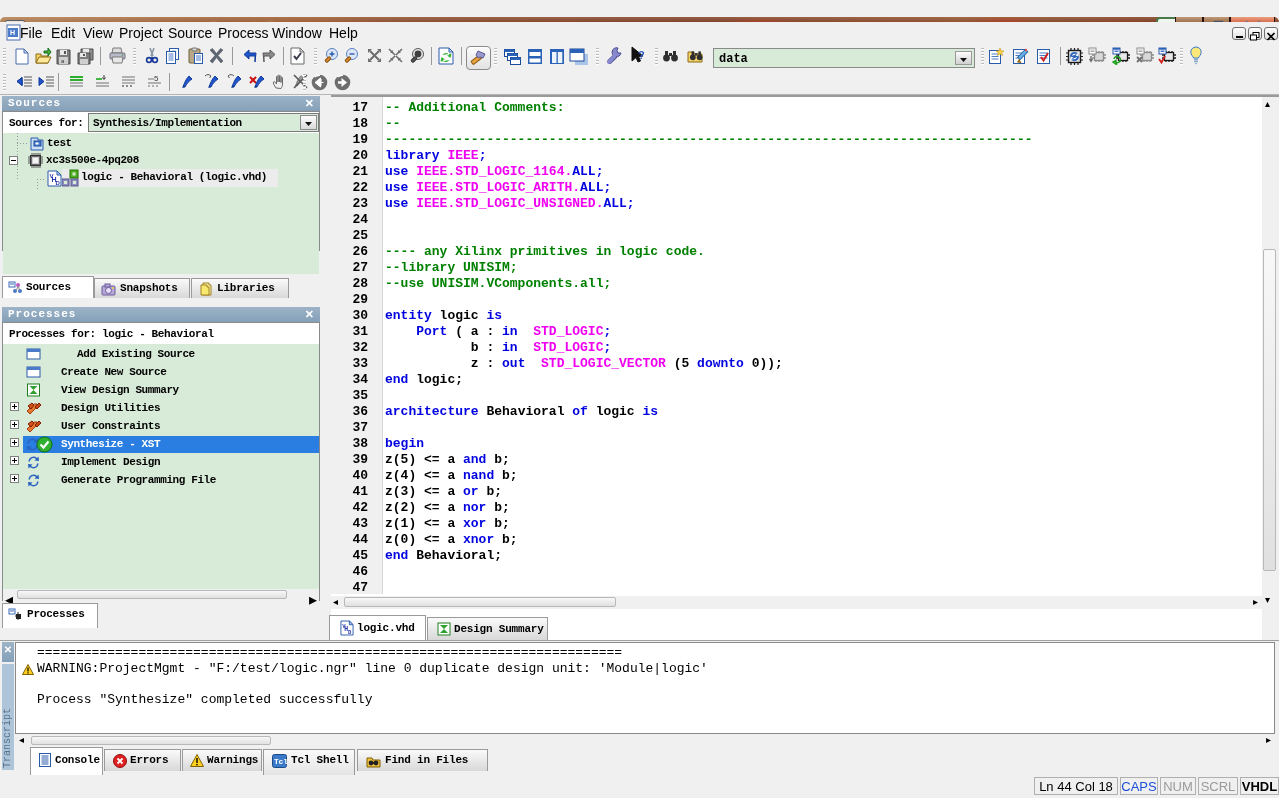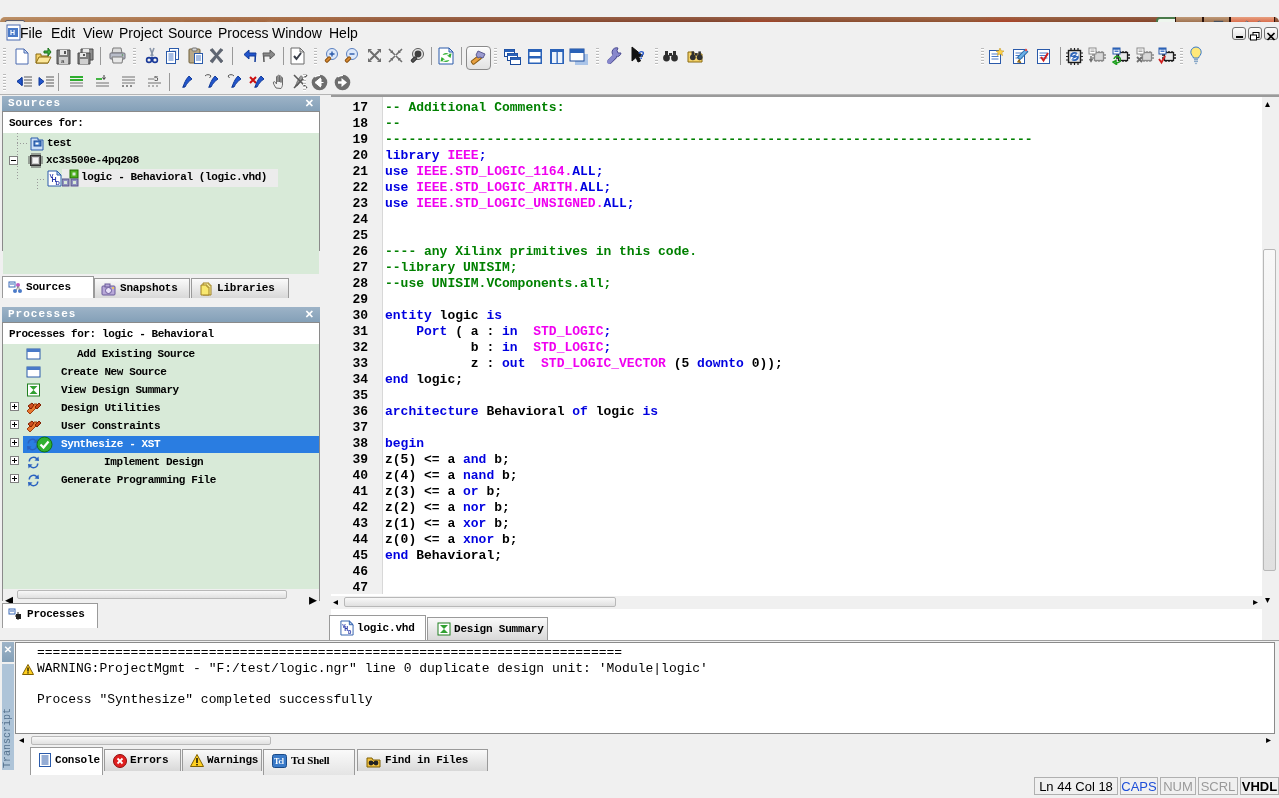--- a/index.html
+++ b/index.html
@@ -351,20 +351,26 @@
         <path d="M1 5 L1 15 L15 15 L15 7 L7 7 L7 5 Z" fill="#f5d36a" stroke="#8a6a10"></path>
         <g transform="translate(2,1) scale(0.85)">
           <circle cx="4.5" cy="11" r="3.4" fill="#2f2f2f"></circle>
           <circle cx="12.5" cy="11" r="3.4" fill="#2f2f2f"></circle>
           <rect x="3" y="4" width="3" height="6" fill="#2f2f2f"></rect>
           <rect x="11" y="4" width="3" height="6" fill="#2f2f2f"></rect>
           <rect x="7" y="6" width="3" height="3" fill="#2f2f2f"></rect>
         </g>
       </svg>
     </div>
+<div class="abs" style="left:713px;top:4px;width:262px;height:20px;border:1px solid #8a8a8a;background:#d8ead8;">
+  <div class="abs" style="left:5px;top:3px;font:bold 12px 'Liberation Mono',monospace;">data</div>
+  <div class="abs" style="right:2px;top:2px;width:17px;height:14px;background:linear-gradient(#fdfdfd,#d0d0d0);border:1px solid #9a9a9a;"><svg width="15" height="12">
+          <path d="M4 4 L11 4 L7.5 8 Z" fill="#111"></path>
+        </svg></div>
+</div>
 <div class="grip" style="left:981px"></div>
 <div class="ticon" style="left:988px;top:3px;width:17px;height:18px">
       <svg width="17" height="18" viewBox="0 0 17 18">
         <rect x="1.5" y="3.5" width="11" height="13" fill="#fff" stroke="#2a5aaa"></rect>
         <path d="M3.5 7 h7 M3.5 9.5 h7 M3.5 12 h7" stroke="#4a7ac8"></path>
         <path d="M12 1 L13.2 3.8 L16 4 L13.8 5.8 L14.6 8.6 L12 7 L9.4 8.6 L10.2 5.8 L8 4 L10.8 3.8 Z" fill="#ffd24a" stroke="#b88a10" stroke-width="0.5"></path>
       </svg>
     </div>
 <div class="ticon" style="left:1012px;top:3px;width:17px;height:18px">
       <svg width="17" height="18" viewBox="0 0 17 18">
@@ -557,20 +563,27 @@
         <rect x="4" y="7.3" width="5" height="2.4" fill="#fff"></rect>
       </svg>
     </div>
 </div>
 <div id="main">
   <div class="abs" style="left:331px;top:0px;width:948px;height:2px;background:#9a9a9a;"></div>
 
   <div class="ptitle" style="left:2px;top:1px;width:318px;">Sources<span class="px">✕</span></div>
   <div class="abs" style="left:2px;top:16px;width:318px;height:140px;border:1px solid #8a8a8a;background:#fff;">
     <div class="abs mono11" style="left:6px;top:2px;">Sources for:</div>
+    <div class="abs greenbg" style="left:85px;top:1px;width:231px;height:19px;border:1px solid #7a7a7a;">
+      <div class="abs mono11" style="left:4px;top:0px;">Synthesis/Implementation</div>
+      <div class="abs" style="right:1px;top:1px;width:17px;height:15px;background:linear-gradient(#fdfdfd,#d8d8d8);border:1px solid #8a8a8a;">
+        <svg width="15" height="13">
+            <path d="M4 5 L11 5 L7.5 9 Z" fill="#111"></path>
+          </svg></div>
+    </div>
     <div class="abs greenbg" style="left:0px;top:21px;width:316px;height:141px;">
       <div class="abs" style="left:14px;top:0px;width:1px;height:46px;background:repeating-linear-gradient(to bottom,#9a9a9a 0 1px,transparent 1px 3px);"></div>
       <div class="abs" style="left:14px;top:10px;width:10px;height:1px;background:repeating-linear-gradient(to right,#9a9a9a 0 1px,transparent 1px 3px);"></div>
       <div class="abs" style="left:34px;top:46px;width:1px;height:10px;background:repeating-linear-gradient(to bottom,#9a9a9a 0 1px,transparent 1px 3px);"></div>
       <div class="abs" style="left:34px;top:46px;width:9px;height:1px;background:repeating-linear-gradient(to right,#9a9a9a 0 1px,transparent 1px 3px);"></div>
       <div class="abs" style="left:26px;top:3px;width:16px;height:16px;">
         <svg width="16" height="16" viewBox="0 0 16 16">
             <path d="M2 2 L9 2 L9 4 L14 4 L14 14 L2 14 Z" fill="#cce0f8" stroke="#2a5aaa"></path>
             <rect x="5" y="5" width="7" height="5" fill="#4a80c8" stroke="#1a4a9a"></rect>
             <rect x="6.5" y="6.5" width="3" height="2" fill="#fff"></rect>
@@ -682,21 +695,21 @@
       <div class="abs" style="left:33px;top:92px;width:17px;height:17px;"><svg width="17" height="17" viewBox="0 0 17 17">
             <circle cx="8.5" cy="8.5" r="7.5" fill="#30b030" stroke="#107010"></circle>
             <path d="M4.5 8.5 L7.5 11.5 L12.5 5.5" stroke="#fff" stroke-width="2.2" fill="none"></path>
           </svg></div>
       <div class="abs mono11" style="left:58px;top:91px;color:#fff;">Synthesize - XST</div>
       <div class="plus" style="left:7px;top:112px;"></div>
       <div class="abs" style="left:23px;top:111px;width:15px;height:15px;"><svg width="15" height="15" viewBox="0 0 15 15">
             <path d="M2.5 6.5 A5 5 0 0 1 11 3 L12.5 1.5 L13 6 L8.5 5.5 L10 4 A3.5 3.5 0 0 0 4 6.5 Z" fill="#2a62c0"></path>
             <path d="M12.5 8.5 A5 5 0 0 1 4 12 L2.5 13.5 L2 9 L6.5 9.5 L5 11 A3.5 3.5 0 0 0 11 8.5 Z" fill="#2a62c0"></path>
           </svg></div>
-      <div class="abs mono11" style="left:58px;top:109px;margin-left:43px;">Implement Design</div>
+      <div class="abs mono11" style="left:58px;top:109px;">Implement Design</div>
       <div class="plus" style="left:7px;top:130px;"></div>
       <div class="abs" style="left:23px;top:129px;width:15px;height:15px;"><svg width="15" height="15" viewBox="0 0 15 15">
             <path d="M2.5 6.5 A5 5 0 0 1 11 3 L12.5 1.5 L13 6 L8.5 5.5 L10 4 A3.5 3.5 0 0 0 4 6.5 Z" fill="#2a62c0"></path>
             <path d="M12.5 8.5 A5 5 0 0 1 4 12 L2.5 13.5 L2 9 L6.5 9.5 L5 11 A3.5 3.5 0 0 0 11 8.5 Z" fill="#2a62c0"></path>
           </svg></div>
       <div class="abs mono11" style="left:58px;top:127px;">Generate Programming File</div>
     </div>
     <div class="abs" style="left:0px;top:266px;width:316px;height:12px;background:#f0f0f0;">
       <div class="abs" style="left:2px;top:1px;">◂</div>
       <div class="thumb" style="left:14px;top:1px;width:270px;height:9px;"></div>
@@ -721,21 +734,21 @@
     <div id="code">
       <div class="ln" style="top:0px">17</div><div class="cd" style="top:0px"><span class="cm">-- Additional Comments: </span></div>
       <div class="ln" style="top:16px">18</div><div class="cd" style="top:16px"><span class="cm">--</span></div>
       <div class="ln" style="top:32px">19</div><div class="cd" style="top:32px"><span class="cm">-----------------------------------------------------------------------------------</span></div>
       <div class="ln" style="top:48px">20</div><div class="cd" style="top:48px"><span class="kw">library</span> <span class="id">IEEE</span><span class="kw">;</span></div>
       <div class="ln" style="top:64px">21</div><div class="cd" style="top:64px"><span class="kw">use</span> <span class="id">IEEE.STD_LOGIC_1164.</span><span class="kw">ALL;</span></div>
       <div class="ln" style="top:80px">22</div><div class="cd" style="top:80px"><span class="kw">use</span> <span class="id">IEEE.STD_LOGIC_ARITH.</span><span class="kw">ALL;</span></div>
       <div class="ln" style="top:96px">23</div><div class="cd" style="top:96px"><span class="kw">use</span> <span class="id">IEEE.STD_LOGIC_UNSIGNED.</span><span class="kw">ALL;</span></div>
       <div class="ln" style="top:112px">24</div><div class="cd" style="top:112px"></div>
       <div class="ln" style="top:128px">25</div>
-      <div class="ln" style="top:144px">26</div><div class="cd" style="top:144px"><span class="cm">---- any Xilinx primitives in this code.</span></div>
+      <div class="ln" style="top:144px">26</div><div class="cd" style="top:144px"><span class="cm">---- any Xilinx primitives in logic code.</span></div>
       <div class="ln" style="top:160px">27</div><div class="cd" style="top:160px"><span class="cm">--library UNISIM;</span></div>
       <div class="ln" style="top:176px">28</div><div class="cd" style="top:176px"><span class="cm">--use UNISIM.VComponents.all;</span></div>
       <div class="ln" style="top:192px">29</div><div class="cd" style="top:192px"></div>
       <div class="ln" style="top:208px">30</div><div class="cd" style="top:208px"><span class="kw">entity</span> logic <span class="kw">is</span></div>
       <div class="ln" style="top:224px">31</div><div class="cd" style="top:224px">    <span class="kw">Port</span> ( a : <span class="kw">in</span>  <span class="id">STD_LOGIC</span><span class="kw">;</span></div>
       <div class="ln" style="top:240px">32</div><div class="cd" style="top:240px">           b : <span class="kw">in</span>  <span class="id">STD_LOGIC</span><span class="kw">;</span></div>
       <div class="ln" style="top:256px">33</div><div class="cd" style="top:256px">           z : <span class="kw">out</span>  <span class="id">STD_LOGIC_VECTOR</span> (5 <span class="kw">downto</span> 0));</div>
       <div class="ln" style="top:272px">34</div><div class="cd" style="top:272px"><span class="kw">end</span> logic;</div>
       <div class="ln" style="top:288px">35</div><div class="cd" style="top:288px"></div>
       <div class="ln" style="top:304px">36</div><div class="cd" style="top:304px"><span class="kw">architecture</span> Behavioral <span class="kw">of</span> logic <span class="kw">is</span></div>
@@ -824,21 +837,21 @@
     <span style="position:absolute;left:25px;top:4px;">Errors</span>
     </div>
   <div class="tab" style="left:182px;top:109px;width:80px;height:22px;">
     <svg style="position:absolute;left:7px;top:4px" width="14" height="13" viewBox="0 0 14 13">
         <path d="M7 0.5 L13.5 12.5 L0.5 12.5 Z" fill="#ffd020" stroke="#806000"></path>
         <rect x="6.3" y="4" width="1.4" height="5" fill="#000"></rect>
         <rect x="6.3" y="10" width="1.4" height="1.4" fill="#000"></rect>
       </svg>
     <span style="position:absolute;left:24px;top:4px;">Warnings</span>
     </div>
-  <div class="tab" style="left:263px;top:109px;width:92px;height:40px;font-family:Liberation Serif, serif;">
+  <div class="tab" style="left:263px;top:109px;width:92px;height:40px;">
     <svg style="position:absolute;left:8px;top:4px" width="15" height="14" viewBox="0 0 15 14">
         <rect x="0.5" y="0.5" width="14" height="13" rx="2" fill="#3a7ac8" stroke="#1a4a88"></rect>
         <text x="2" y="10" font-size="8" font-weight="bold" fill="#fff">Tcl</text>
       </svg>
     <span style="position:absolute;left:27px;top:4px;">Tcl Shell</span>
     </div>
   <div class="tab" style="left:357px;top:109px;width:131px;height:22px;">
     <svg style="position:absolute;left:8px;top:4px" width="15" height="14" viewBox="0 0 15 14">
         <path d="M1 4 L6 4 L7 6 L14 6 L14 13 L1 13 Z" fill="#f0c040" stroke="#806000"></path>
         <circle cx="5" cy="9" r="2.4" fill="#222"></circle>

